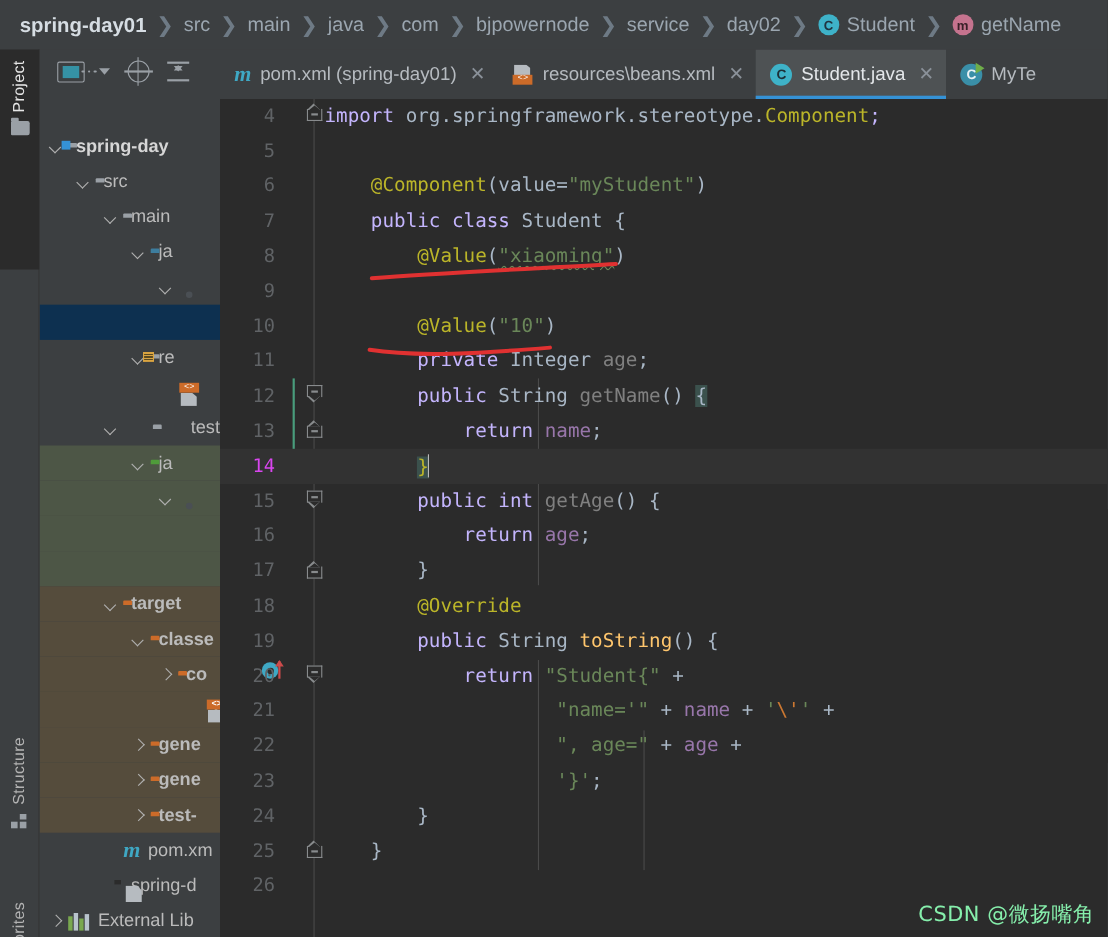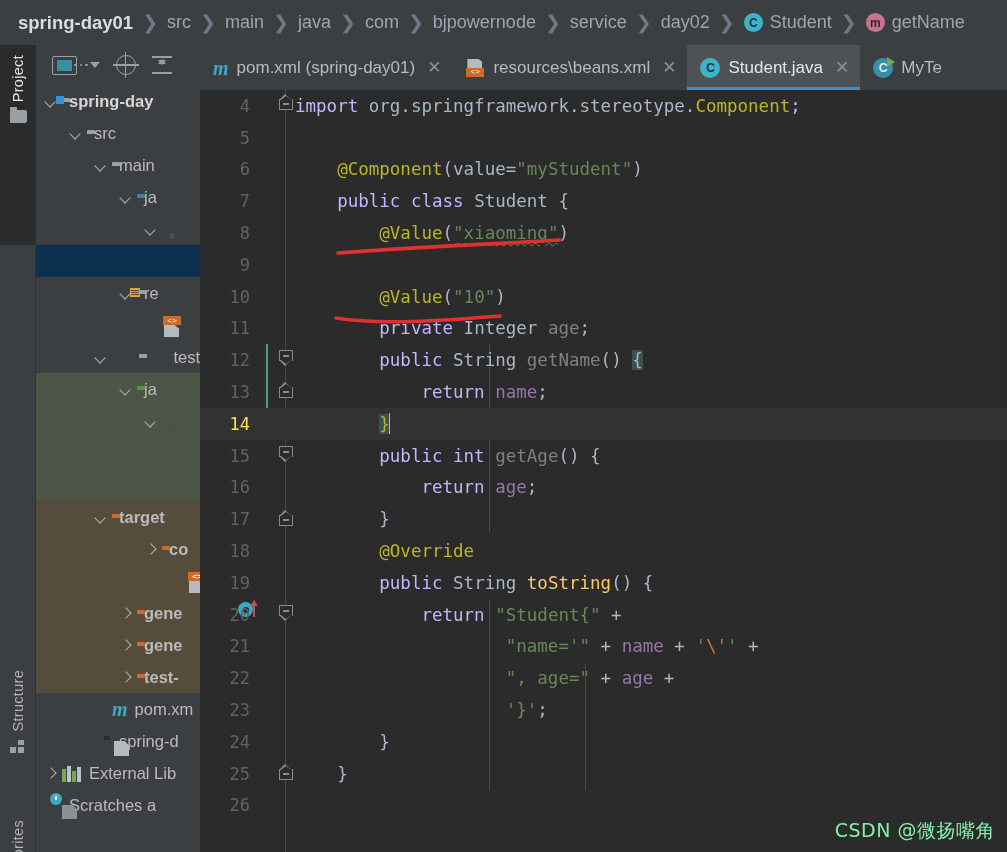--- a/index.html
+++ b/index.html
@@ -263,21 +263,21 @@
   .code-line {
     position:relative; height:31.8px; display:flex; align-items:center;
     white-space:pre;
   }
   .code-line.caret-line { background:#323232; }
   .ln {
     position:absolute; left:0; width:50px; text-align:right;
     color:#606366; font-size:17px;
     font-family:"DejaVu Sans Mono","Liberation Mono",monospace;
   }
-  .code-line.caret-line .ln { color:#fde047; }
+  .code-line.caret-line .ln { color:#d946ef; }
   .code-txt { margin-left:95px; }
 
   
   .gutter-rail {
     position:absolute; left:85px; top:0; width:1.3px; height:762px; background:#4a4a4a;
   }
   .fold-mark {
     position:absolute; left:79px; width:14px; height:16px;
   }
   .fold-mark .box {
@@ -448,21 +448,21 @@
       </span>
       <span class="tb-icon tb-target"></span>
       <span class="tb-icon tb-collapse">
         <i></i>
           <i></i>
           <span class="ar2"></span>
           <span class="ar"></span>
       </span>
     </div>
     <div class="tree" id="tree">
-        <div class="tree-row bold" style="padding-left: 8px;">
+        <div class="tree-row bold" style="padding-left: 8px; margin-top: 32px;">
           <span class="arrow "></span>
           <span class="fico"><span class="folder f-gray"><span class="badge-sq"></span></span></span>
           <span class="lbl">spring-day</span>
         </div>
         <div class="tree-row" style="padding-left: 33px;">
           <span class="arrow "></span>
           <span class="fico"><span class="folder f-gray"></span></span>
           <span class="lbl">src</span>
         </div>
         <div class="tree-row" style="padding-left: 58px;">
@@ -517,20 +517,25 @@
         </div>
         <div class="tree-row testband" style="padding-left: 133px;">
           <span class="arrow none"></span>
           <span class="fico"><span style="display:inline-block;width:19px;height:15px;"></span></span>
           <span class="lbl"></span>
         </div>
         <div class="tree-row targetband" style="padding-left: 58px;">
           <span class="arrow "></span>
           <span class="fico"><span class="folder f-orange"></span></span>
           <span class="lbl">target</span>
+        </div>
+        <div class="tree-row targetband" style="padding-left: 83px;">
+          <span class="arrow "></span>
+          <span class="fico"><span class="folder f-orange"></span></span>
+          <span class="lbl">classe</span>
         </div>
         <div class="tree-row targetband" style="padding-left: 108px;">
           <span class="arrow right"></span>
           <span class="fico"><span class="folder f-orange"></span></span>
           <span class="lbl">co</span>
         </div>
         <div class="tree-row targetband" style="padding-left: 133px;">
           <span class="arrow none"></span>
           <span class="fico"><span class="xml-ico"><span class="sheet"></span><span class="tag">&lt;&gt;</span></span></span>
           <span class="lbl">be</span>

